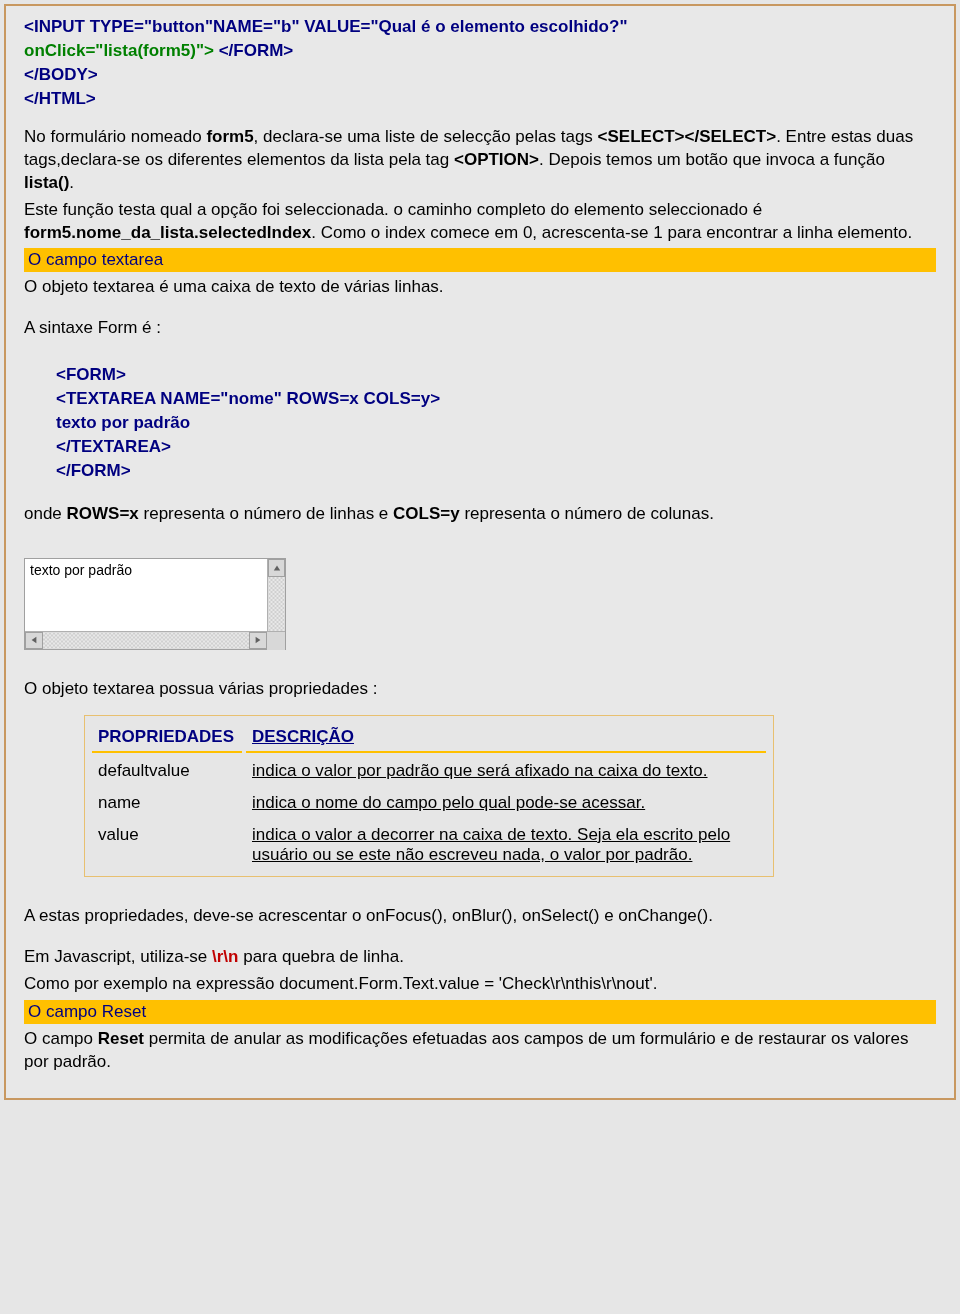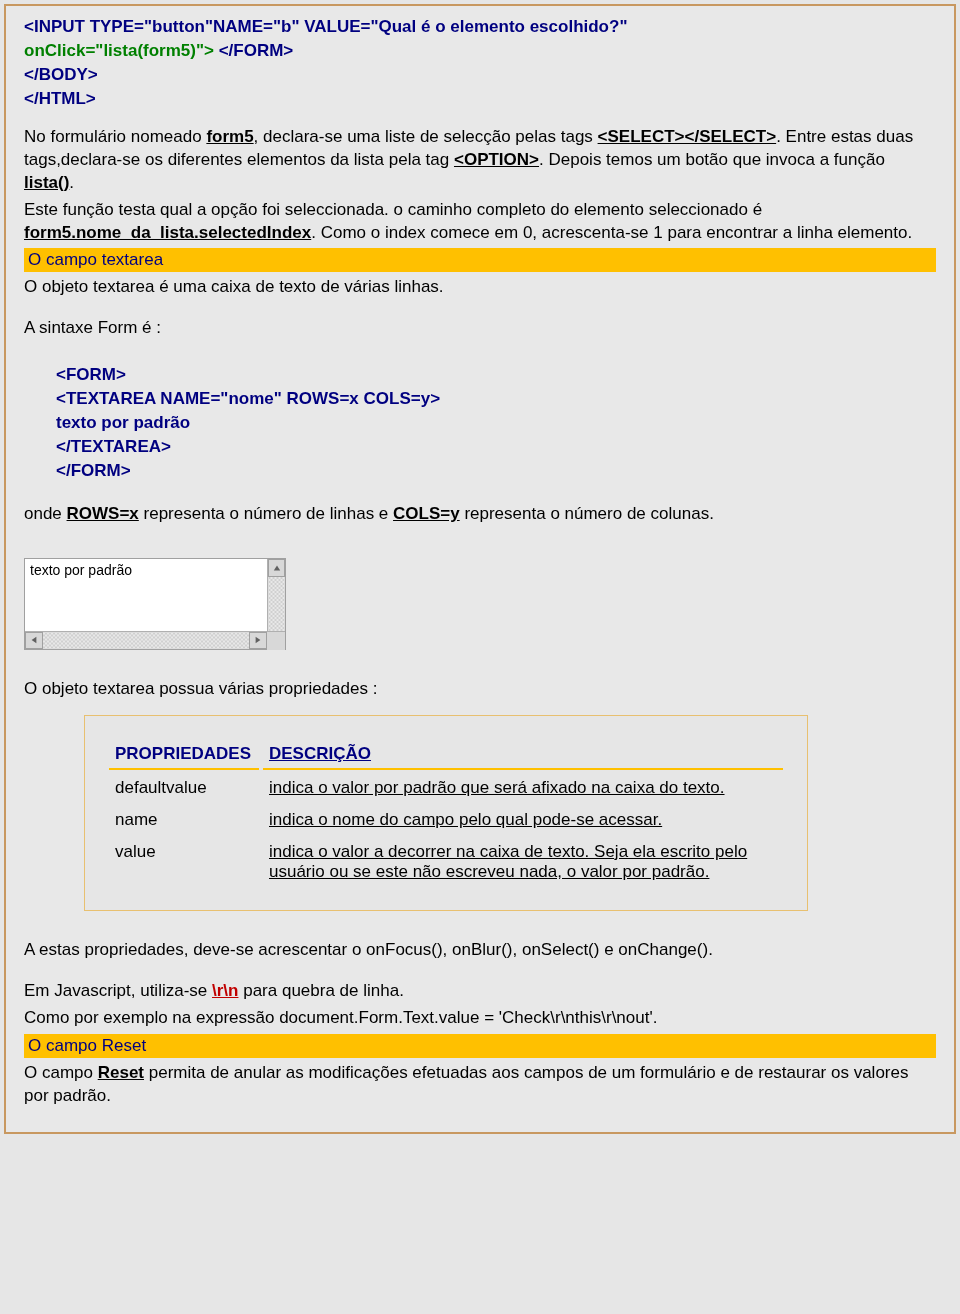--- a/index.html
+++ b/index.html
@@ -82,38 +82,38 @@
     display: flex;
   }
   .scroll-h .scroll-btn { width: 18px; height: 100%; }
   .scroll-h-spacer { flex: 1; }
   .scroll-corner { width: 18px; height: 18px; background: #d8d8d8; }
   .prop-table {
     margin: 14px 0 14px 60px;
     border-collapse: separate;
     border-spacing: 4px;
     border: 1px solid #e8c070;
-    padding: 20px;
+    padding: 3px;
     background: #e6e6e6;
   }
   .prop-table th, .prop-table td {
     text-align: left;
     vertical-align: top;
     padding: 4px 6px;
     font-size: 17px;
     font-weight: normal;
   }
   .prop-table th {
     font-weight: bold;
     color: #000080;
     border-bottom: 2px solid #ffc000;
   }
   .prop-table .col1 { width: 150px; }
   .prop-table .col2 { width: 520px; text-decoration: underline; }
-  b { font-weight: bold; text-decoration: underline; }
+  b { font-weight: bold; }
 </style>
 </head>
 <body>
 
 <div class="page">
 
   <p class="code-line navy">&lt;INPUT TYPE="button"NAME="b" VALUE="Qual é o elemento escolhido?"</p>
   <p class="code-line">
     <span class="green">onClick="lista(form5)"&gt;</span><span class="navy"> &lt;/FORM&gt;</span>
   </p>

